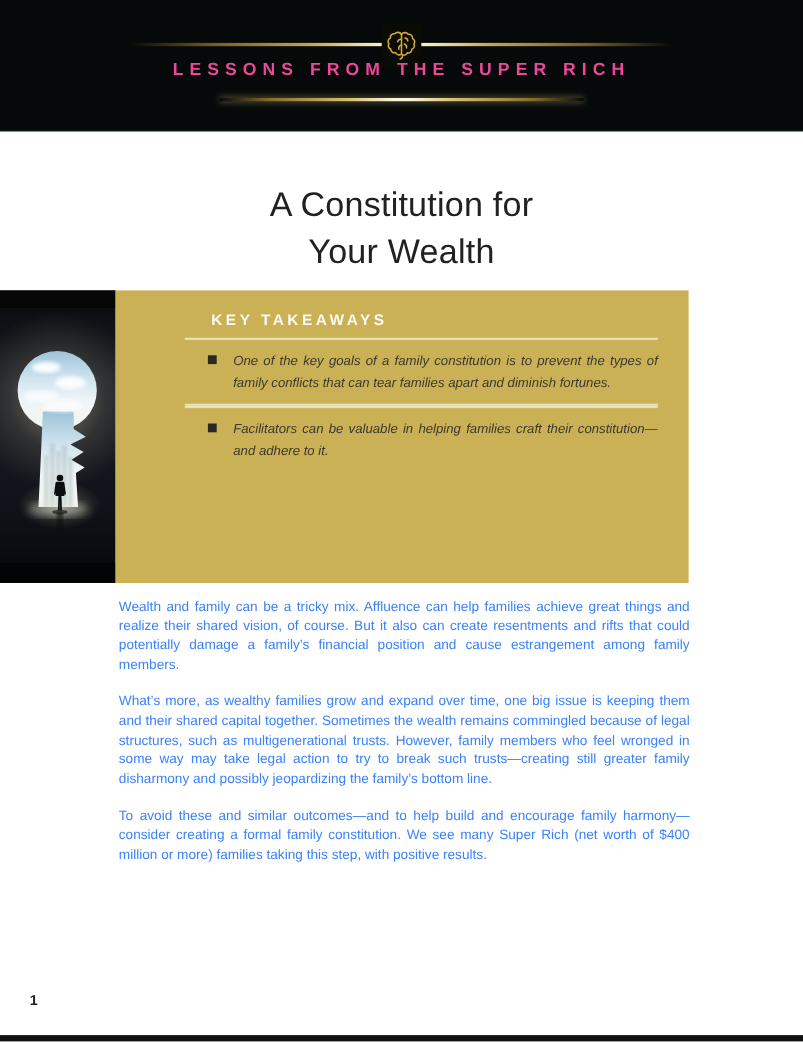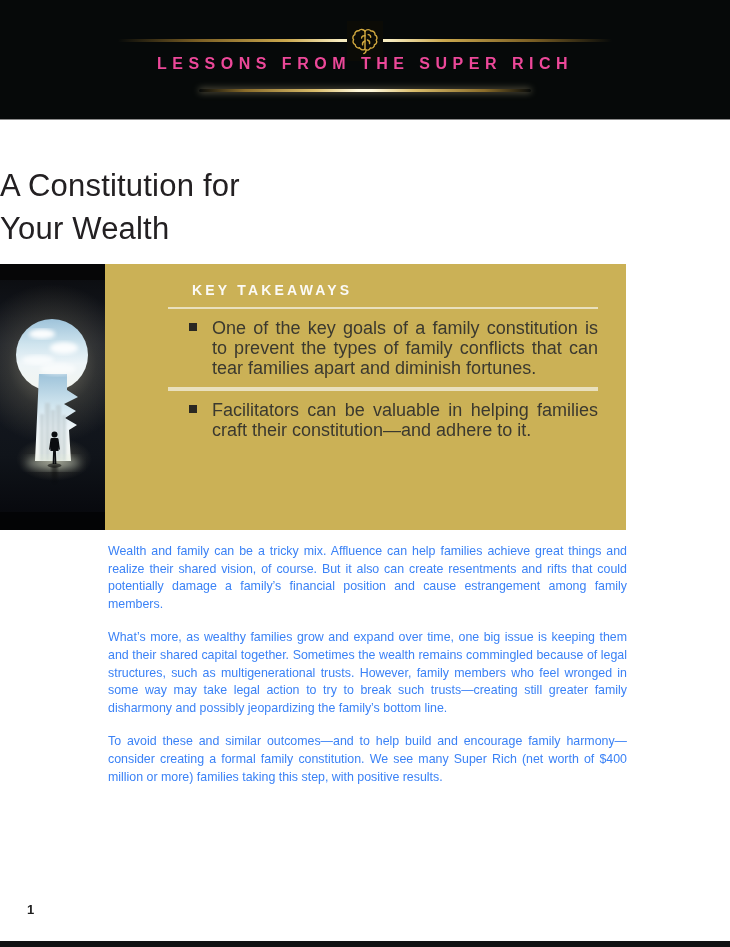--- a/index.html
+++ b/index.html
@@ -12,34 +12,34 @@
     background:linear-gradient(90deg,rgba(120,90,30,0) 0%,#7a5e24 16%,#caa84e 34%,#f7ecc0 45%,#f7ecc0 55%,#caa84e 66%,#7a5e24 84%,rgba(120,90,30,0) 100%);}
   .brain-box{position:absolute;top:21px;left:50%;transform:translateX(-50%);width:36px;height:40px;
     background:#0b0b06;display:flex;align-items:center;justify-content:center;}
   .brand{position:absolute;top:55px;left:0;width:100%;text-align:center;
     color:#ec4899;font-size:16px;font-weight:bold;letter-spacing:5.5px;white-space:nowrap;}
   .gold-line-bottom{position:absolute;top:89px;left:50%;transform:translateX(-50%);width:332px;height:3px;border-radius:2px;
     background:linear-gradient(90deg,rgba(130,100,35,0) 0%,#8a6c2a 14%,#d9bc6a 35%,#fdf6d8 48%,#fdf6d8 52%,#d9bc6a 65%,#8a6c2a 86%,rgba(130,100,35,0) 100%);
     box-shadow:0 0 7px rgba(250,235,180,.55);}
 
   
-  .title{margin:44px 0 0 0;text-align:left;font-weight:normal;color:#232022;
+  .title{margin:44px 0 0 0;text-align:center;font-weight:normal;color:#232022;
     font-size:31px;line-height:43px;letter-spacing:.2px;}
   .title-line{display:block;}
 
   
   .feature{display:flex;margin-top:14px;height:266px;}
   .keyhole{width:105px;height:266px;flex:none;background:#0a0c10;}
   .keyhole svg{display:block;}
   .takeaways{width:521px;flex:none;background:#cbb156;box-sizing:border-box;padding-left:37px;}
   .kt-heading{margin:18px 28px 9px 50px;font-size:14px;font-weight:bold;color:#fbfaf6;letter-spacing:3.2px;}
   .kt-sep{height:2px;background:#e9e0bd;margin:0 28px 0 26px;}
   .kt-item{display:flex;align-items:flex-start;margin:9px 28px 9px 47px;}
   .kt-square{width:8px;height:8px;background:#2a2822;margin:5px 15px 0 0;flex:none;}
-  .kt-text{margin:0;flex:1;font-size:18px;line-height:20px;color:#3b392f;text-align:justify;}
+  .kt-text{margin:0;flex:1;font-size:12px;line-height:20px;color:#3b392f;text-align:justify;font-style:italic;}
 
   
   .body-copy{margin:13px 103px 0 108px;}
   .body-copy p{margin:0 0 16px 0;font-size:12.4px;line-height:17.6px;color:#3b82f6;text-align:justify;}
 
   
   .page-number{position:absolute;left:27px;top:902px;font-size:13px;font-weight:bold;color:#1f1f1f;}
   .bottom-rule{position:absolute;left:0;bottom:0;width:100%;height:6px;background:#101112;}
 </style>
 </head>

